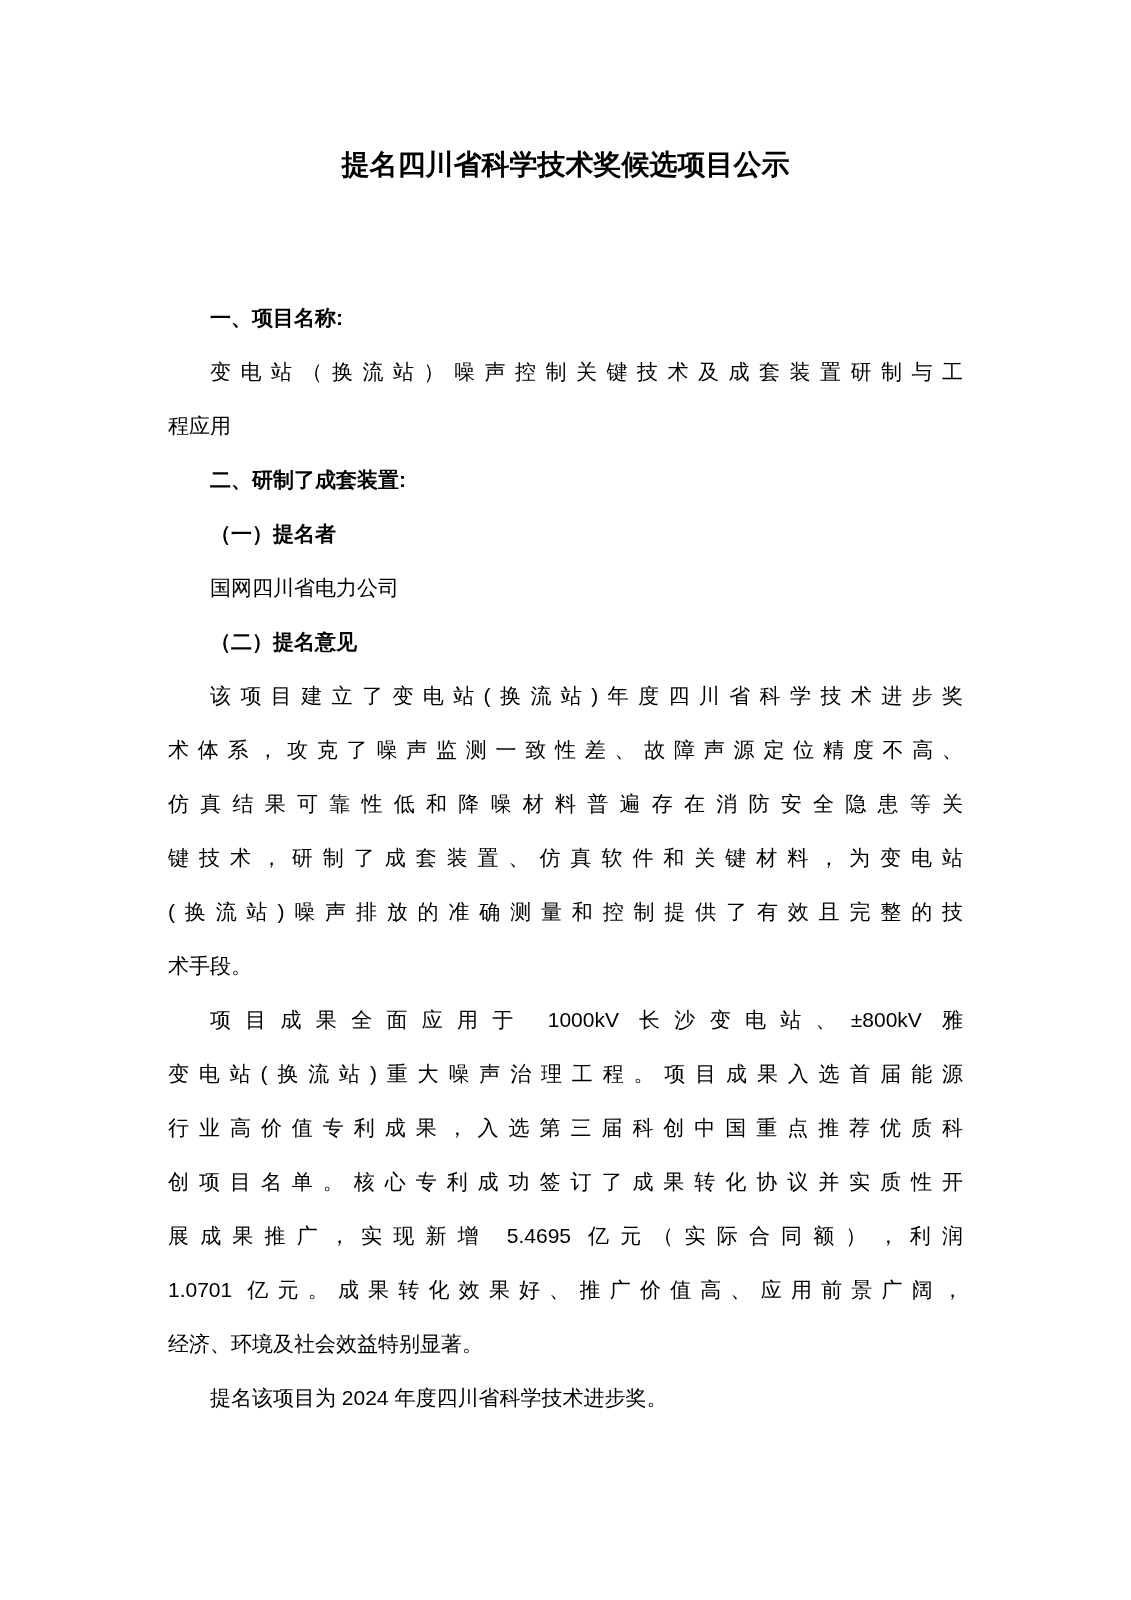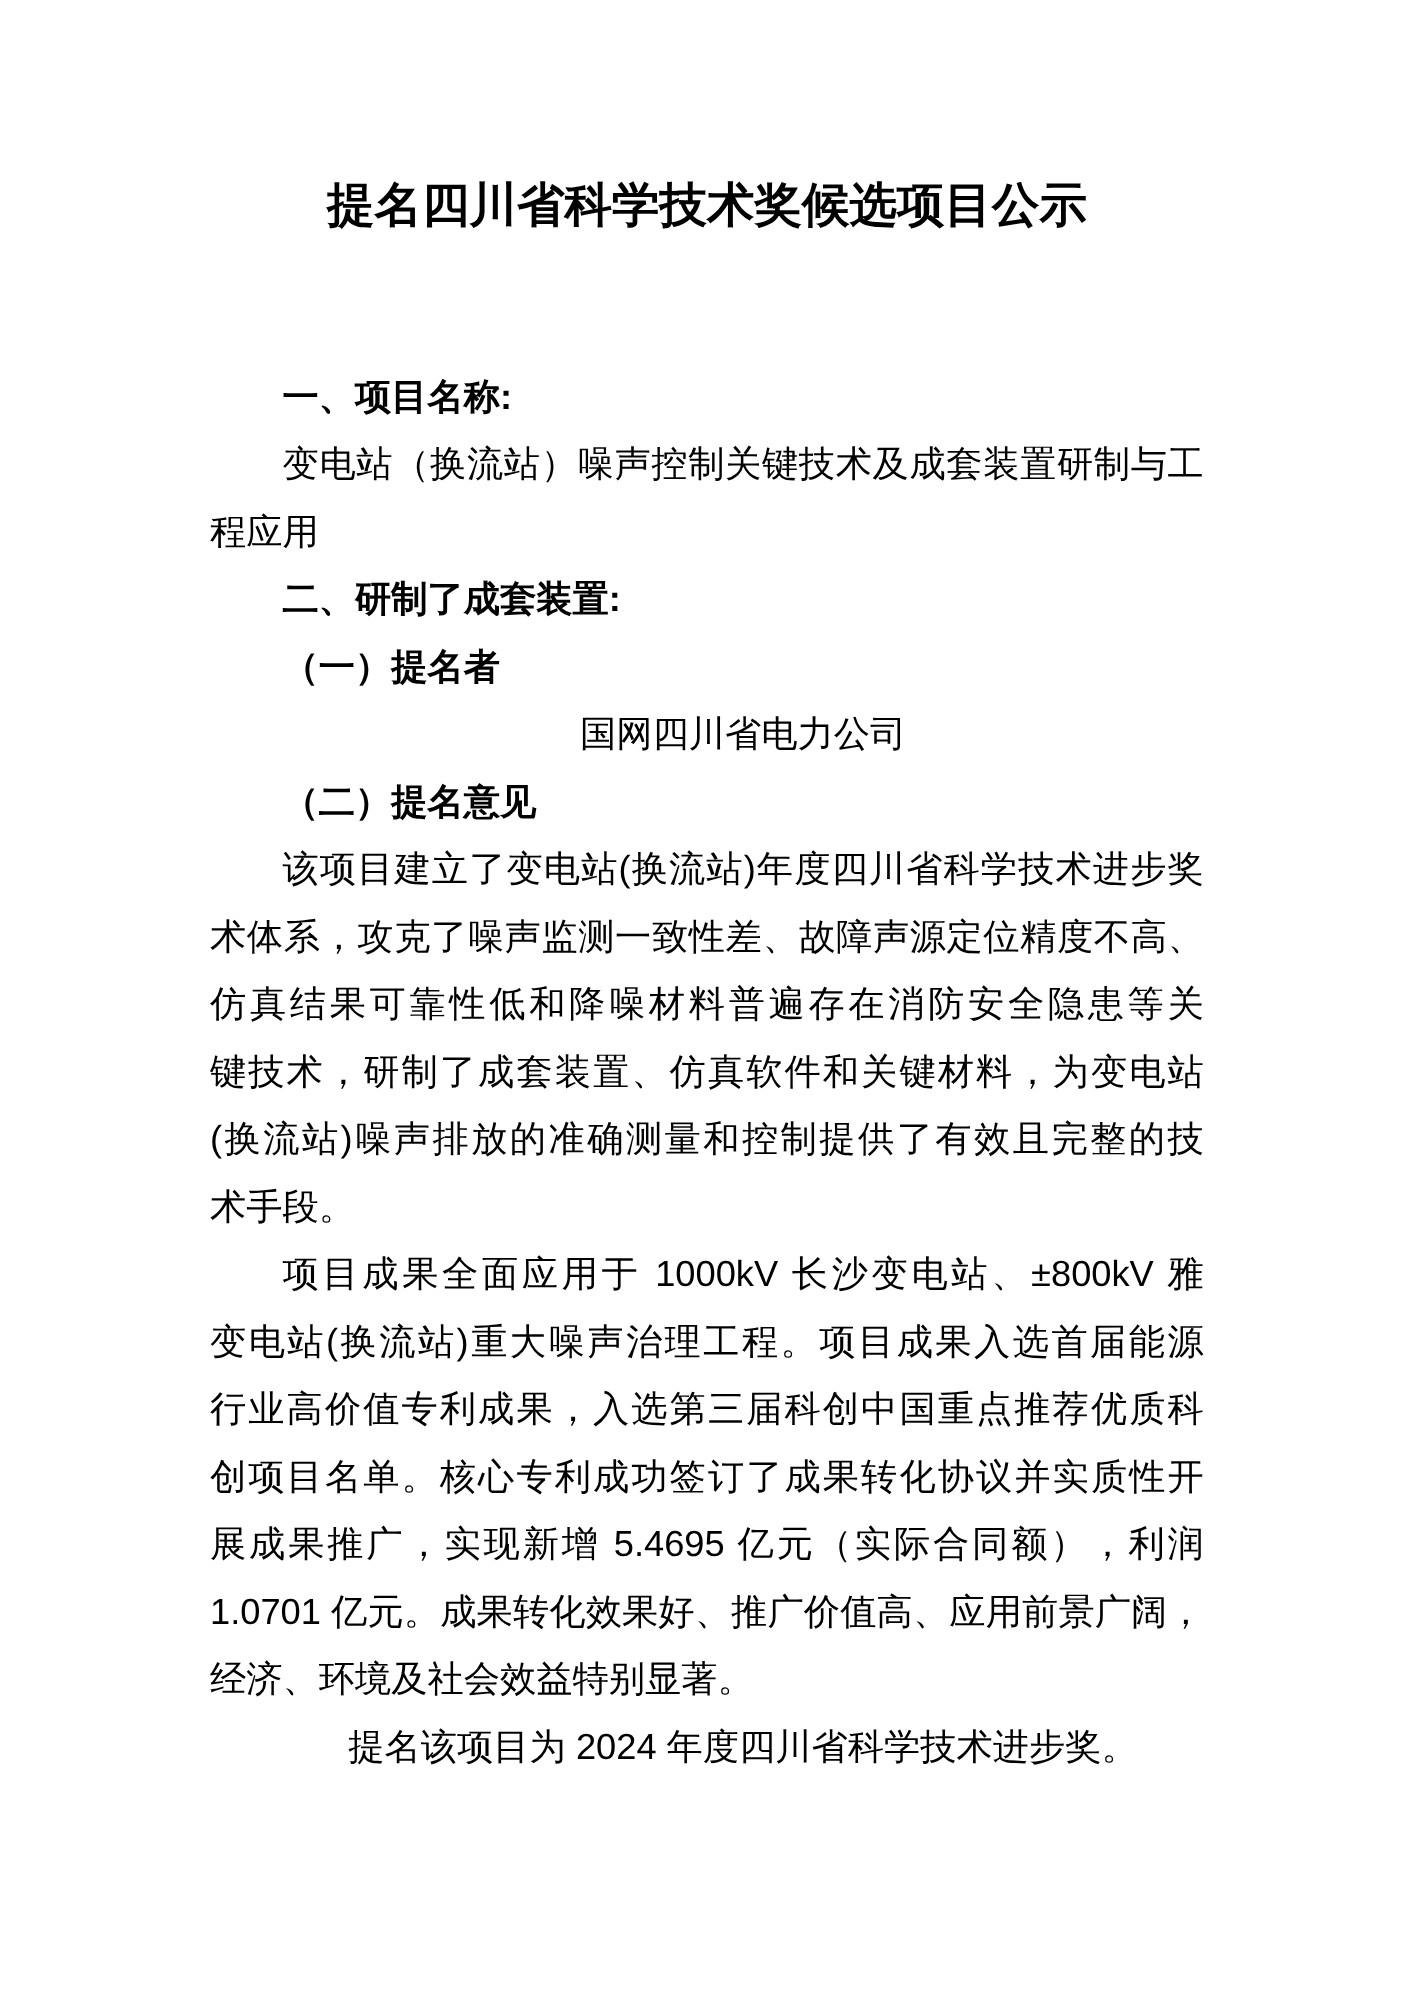--- a/index.html
+++ b/index.html
@@ -13,45 +13,44 @@
     height: 1600px;
     background: #ffffff;
     overflow: hidden;
     font-family: "Liberation Sans", sans-serif;
     color: #000000;
   }
   .doc {
     padding: 138px 168px 0 168px;
   }
   .doc-title {
-    font-size: 38px;
+    font-size: 28px;
     font-weight: 700;
     text-align: center;
     line-height: 54px;
     height: 54px;
     white-space: nowrap;
   }
   .title-gap {
     height: 99px;
   }
   .line {
-    font-size: 29px;
+    font-size: 21px;
     line-height: 54px;
     height: 54px;
     white-space: nowrap;
   }
   
   .line.j {
     white-space: normal;
     text-align: justify;
     text-align-last: justify;
   }
   .line.ind {
     text-indent: 2em;
-    text-align: center;
   }
   .line.h1, .line.h2 {
     font-weight: 800;
     text-indent: 2em;
   }
 </style>
 </head>
 <body>
 
 <div class="page">

